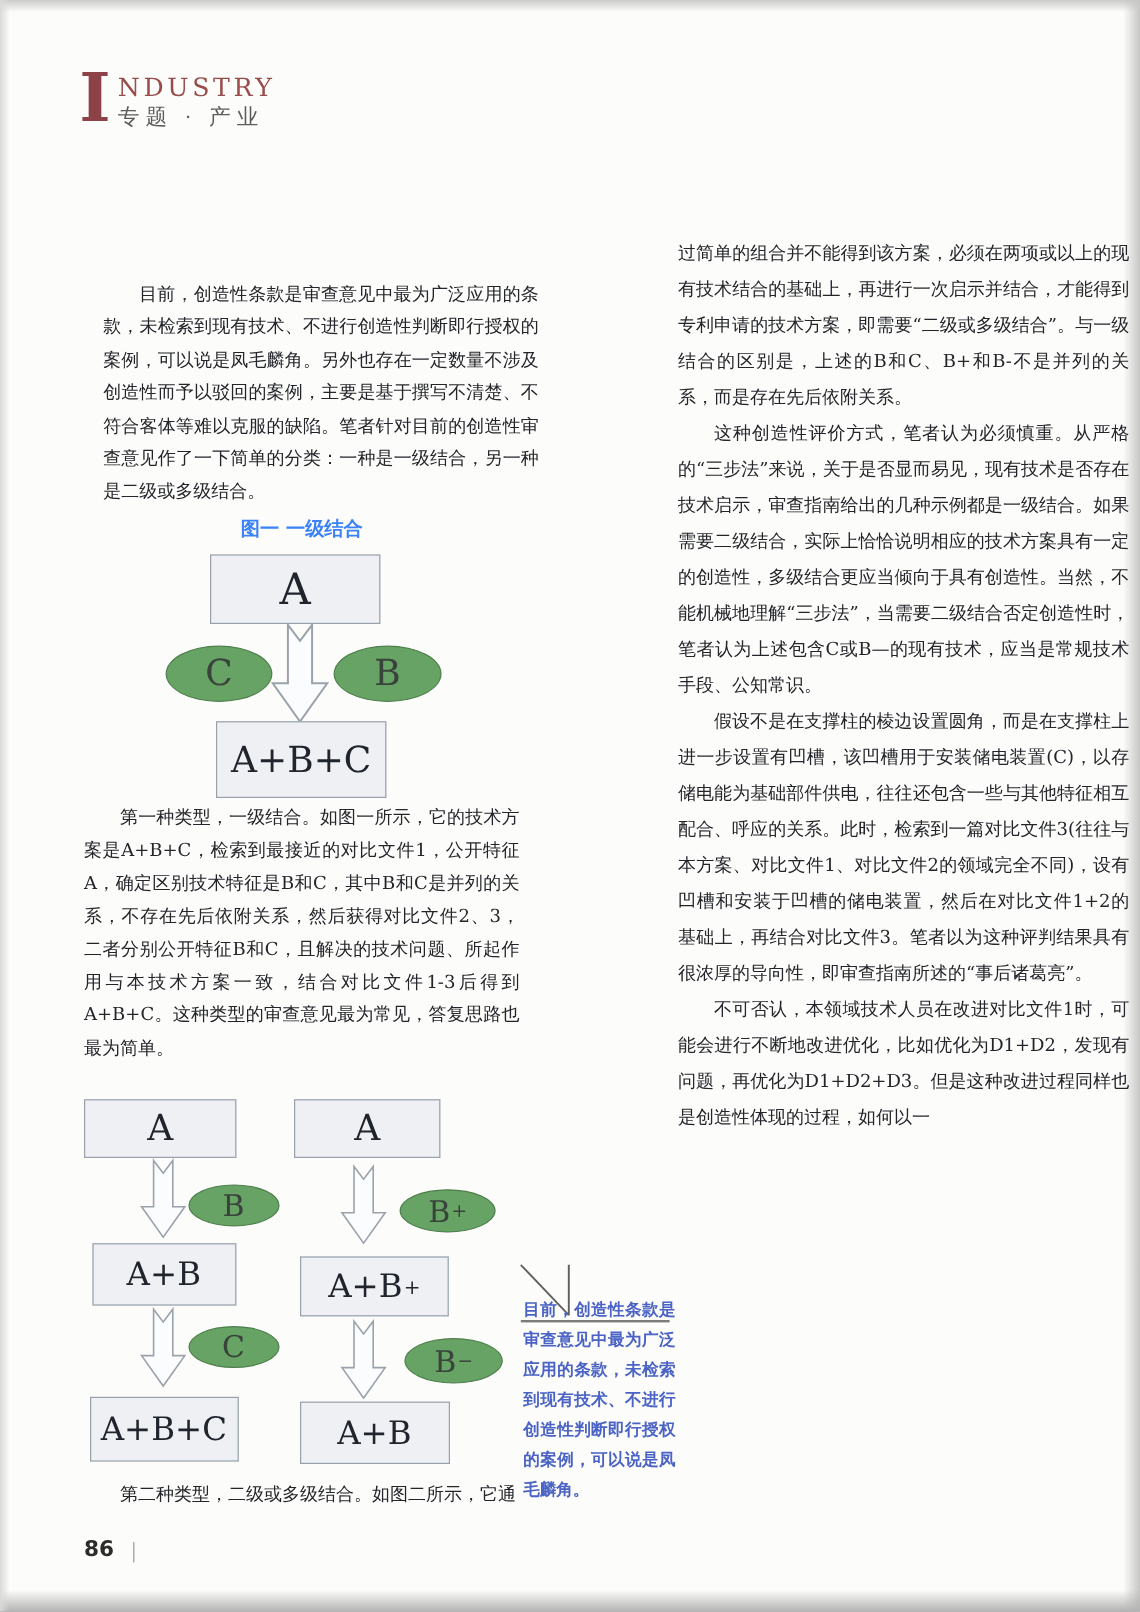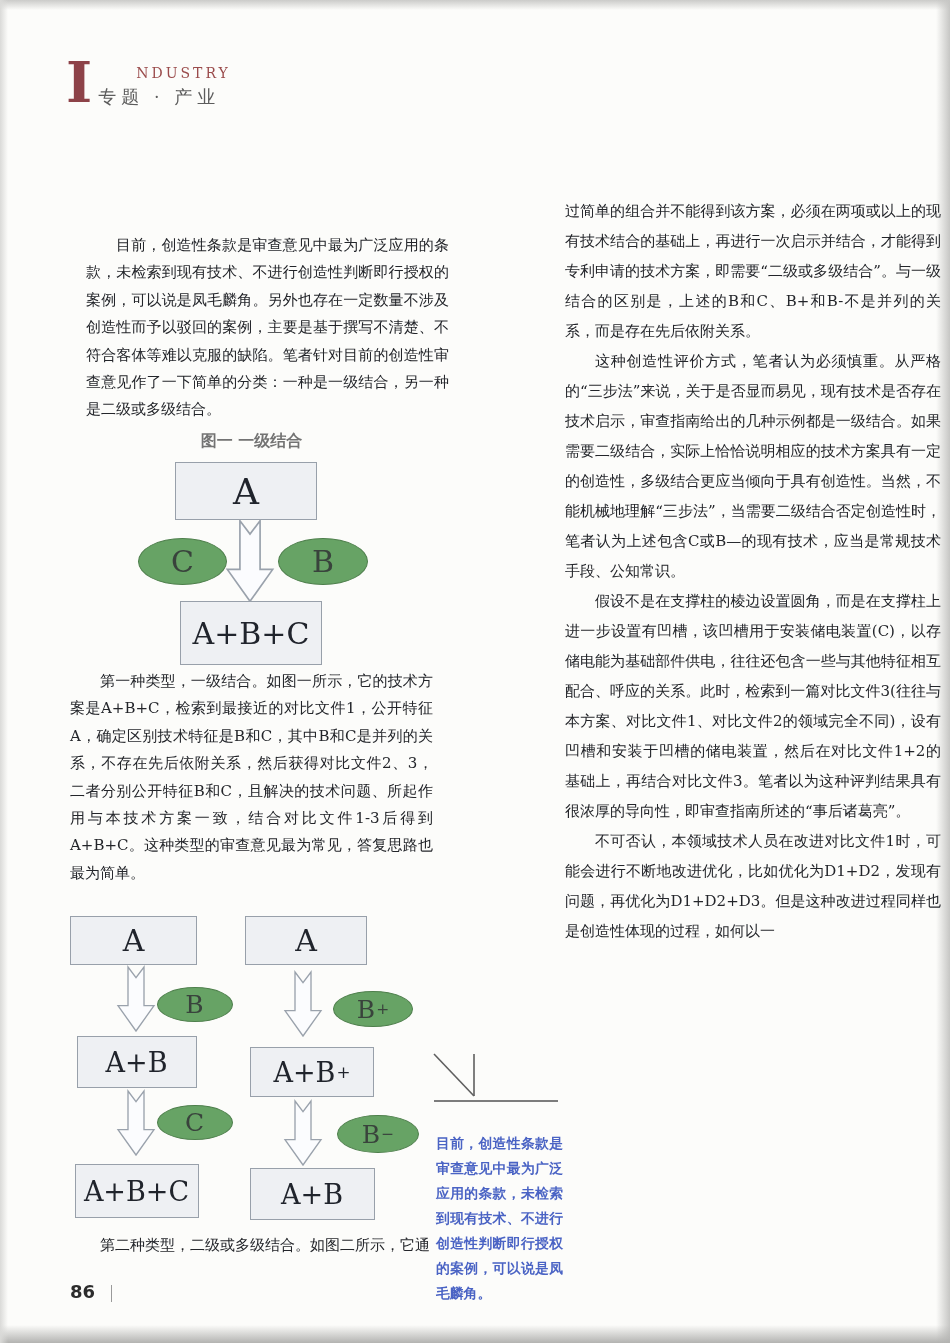--- a/index.html
+++ b/index.html
@@ -18,62 +18,62 @@
 
   
   .masthead{left:66px;top:56px;display:flex;align-items:flex-start;}
   .dropcap{
     font-family:"DejaVu Serif","Liberation Serif",serif;
     font-size:56px;line-height:52px;font-weight:bold;color:#8d4248;
   }
   .mast-col{margin-left:6px;padding-top:6px;}
   .mast-name{
     font-family:"DejaVu Serif","Liberation Serif",serif;
-    font-size:14px;letter-spacing:3px;color:#9a4b4b;line-height:22px;margin-left:38px;
+    font-size:21px;letter-spacing:3px;color:#9a4b4b;line-height:22px;
   }
   .mast-section{
     font-family:Liberation Serif, serif;
     font-size:18px;letter-spacing:5px;color:#5c5c5c;line-height:26px;
   }
 
   
   .h-article{
     left:70px;top:186px;width:395px;
     font-family:"DejaVu Sans","Liberation Sans",sans-serif;
     font-size:19.5px;font-weight:bold;color:#111;letter-spacing:.5px;white-space:nowrap;
   }
   .body-l{width:363px;font-size:15px;line-height:27.4px;text-align:justify;}
   .body-r{left:565px;top:196px;width:376px;font-size:15px;line-height:30px;text-align:justify;}
   .body-r p{margin:0;}
   .indent{text-indent:2em;}
 
   .fig-caption{
     font-family:"DejaVu Sans","Liberation Sans",sans-serif;
-    font-weight:bold;font-size:16px;color:#737373;text-align:center;white-space:nowrap;
+    font-weight:bold;font-size:16px;color:#3b82f6;text-align:center;white-space:nowrap;
   }
   .fig-box{
     position:absolute;background:#eef0f3;border:1px solid #98a0aa;
     display:flex;align-items:center;justify-content:center;
     font-family:"DejaVu Serif","Liberation Serif",serif;color:#20242c;
   }
   .fig-ellipse{
     position:absolute;background:#67a365;border:1px solid #4e7f4c;border-radius:50%;
     display:flex;align-items:center;justify-content:center;
     font-family:"DejaVu Serif","Liberation Serif",serif;color:#39433c;
   }
   .fig-ellipse sup,.fig-box sup{font-size:.62em;line-height:0;margin-left:1px;}
   .arrow-svg{position:absolute;}
   .arrow-svg polygon{fill:#fbfcfe;stroke:#9aa2ac;stroke-width:2;stroke-linejoin:miter;}
 
   
   .pq-glyph{left:428px;top:1052px;}
   .pq-glyph line{stroke:#5f5f5f;stroke-width:1.6;}
   .pq-rule{left:434px;top:1100px;width:124px;border-top:2px solid #7c7c7c;height:0;}
   .pq-text{
-    left:436px;top:1131px;width:127px;
+    left:436px;top:1080px;width:127px;
     font-family:"DejaVu Sans","Liberation Sans",sans-serif;
     font-weight:bold;font-size:13.8px;line-height:25px;color:#4a63c4;text-align:justify;
   }
 
   .page-num{
     left:70px;top:1281px;display:flex;align-items:flex-end;
     font-family:"DejaVu Sans","Liberation Sans",sans-serif;
     font-size:18px;font-weight:bold;color:#2c2c2c;
   }
   .page-num-bar{display:inline-block;width:1px;height:17px;background:#9a9a9a;margin-left:16px;}

